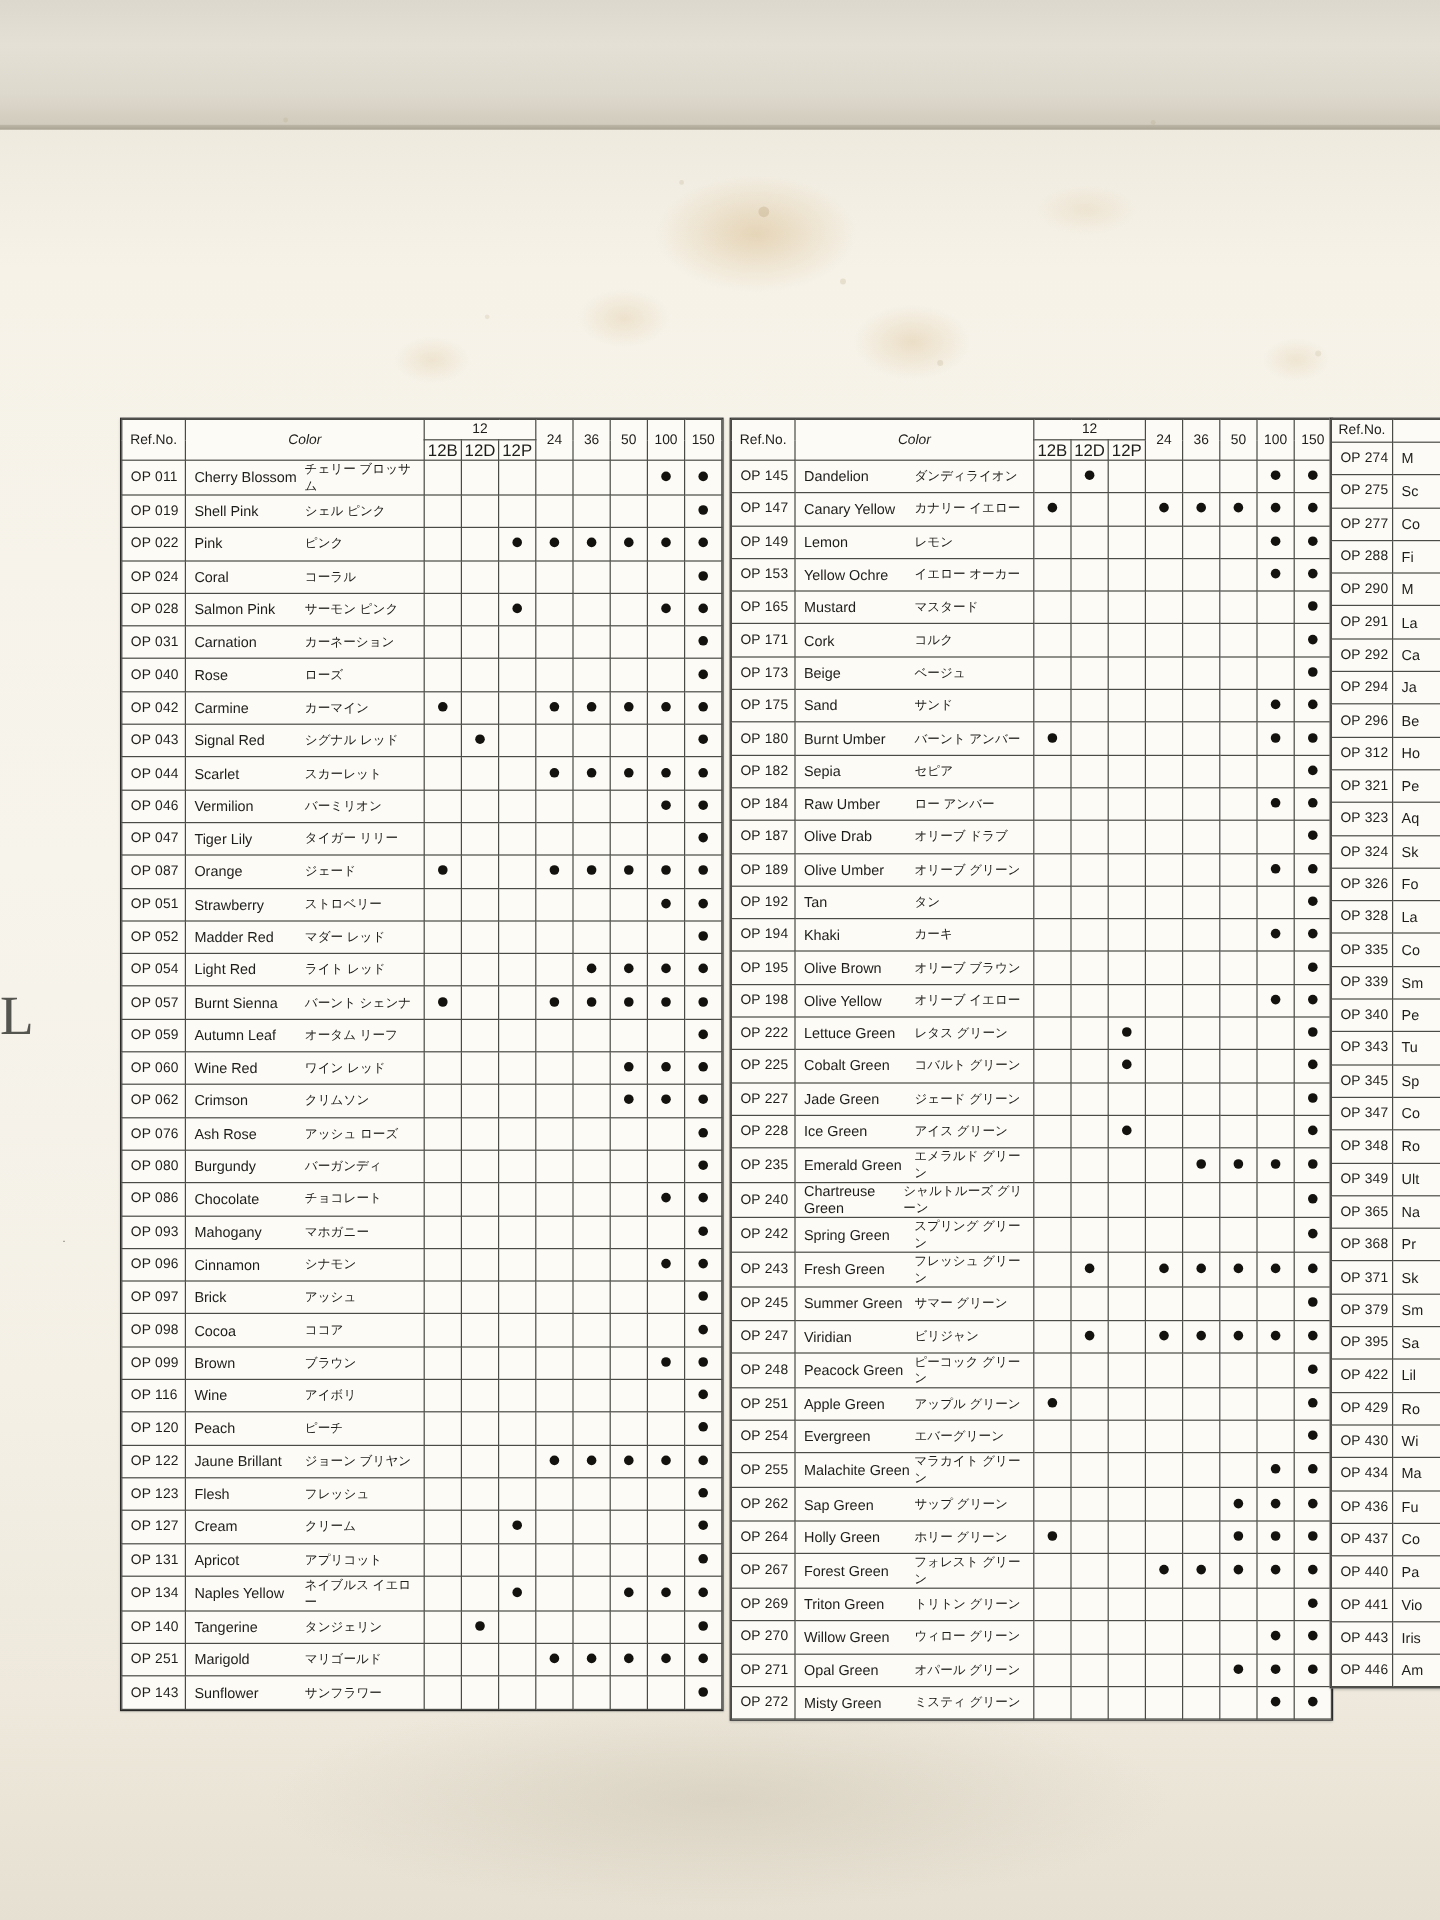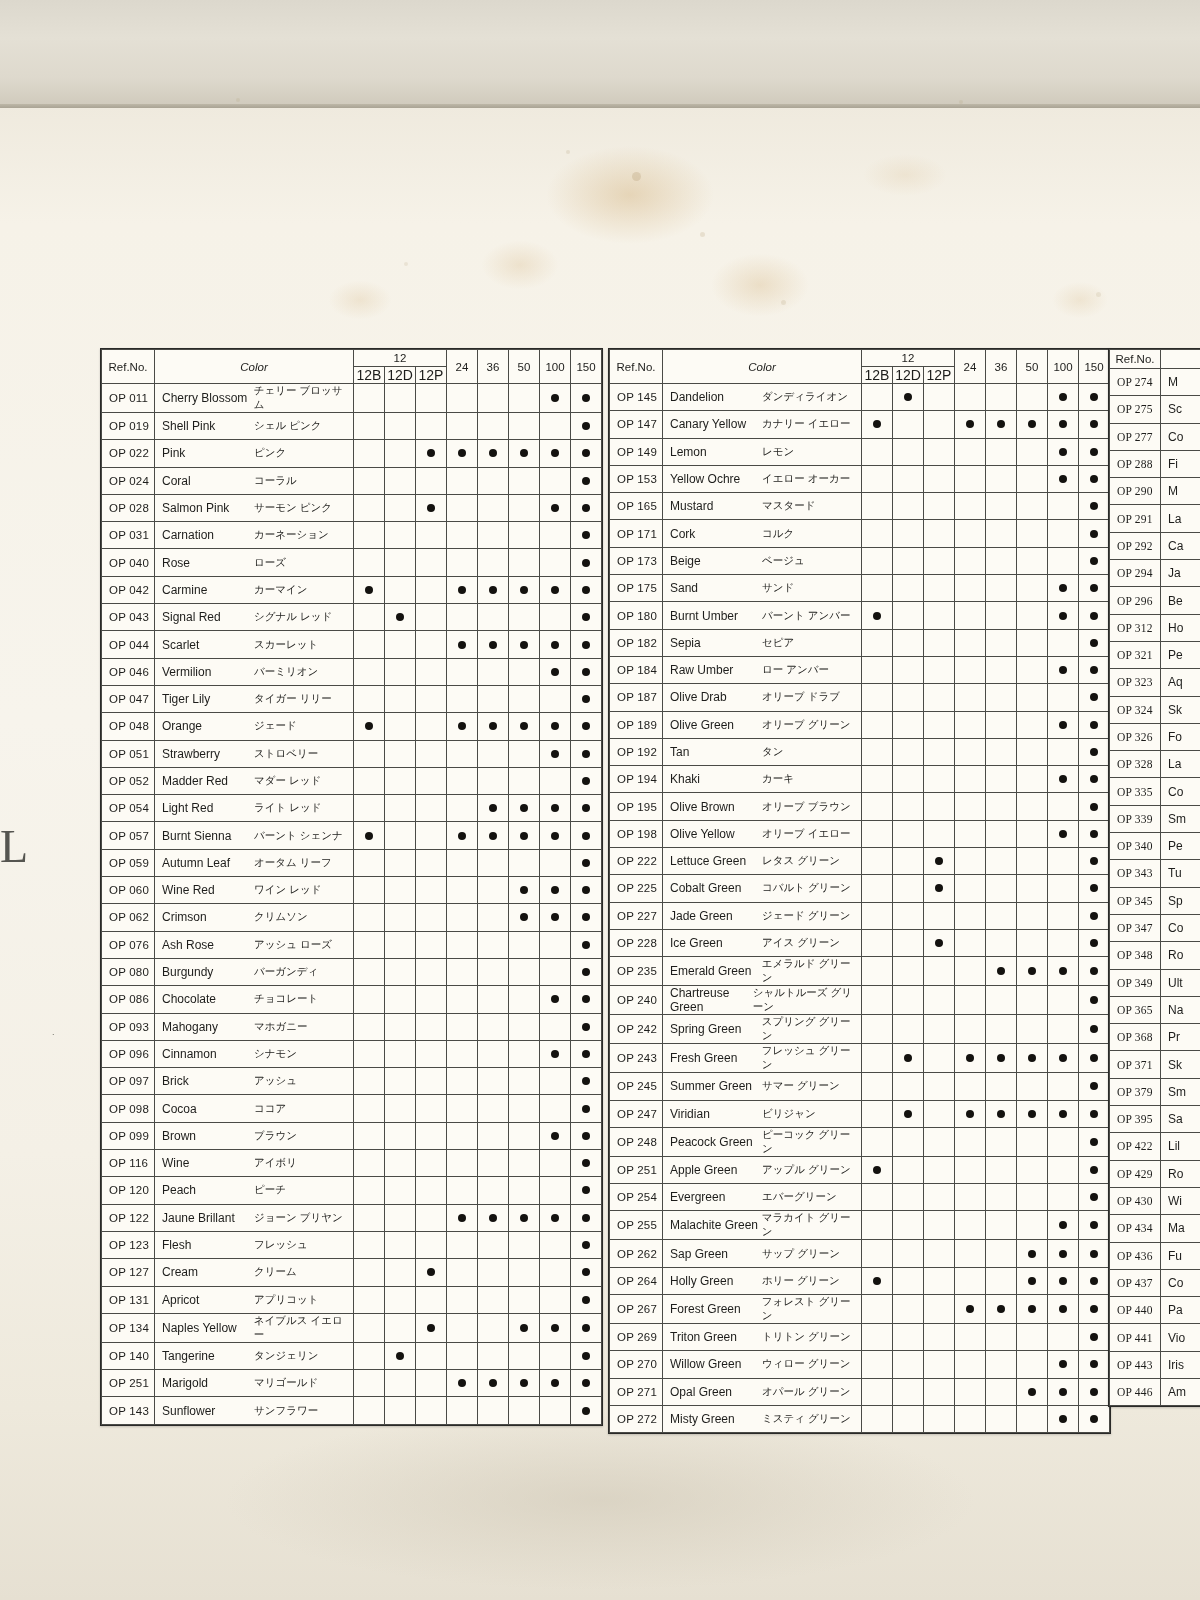--- a/index.html
+++ b/index.html
@@ -50,21 +50,21 @@
   .c-sm{width:30px;text-align:center;}
   .c-ref{padding-left:7px;font-size:11.5px;letter-spacing:.2px;height:26.3px;}
   .namecell{width:198px;padding:0;}
   .namecell .inner{display:flex;align-items:center;}
   .namecell .en{width:92px;padding-left:7px;font-size:12px;}
   .namecell .jp{font-size:10.5px;}
   .dotcell{width:30px;text-align:center;vertical-align:middle;}
   .dot{display:inline-block;width:8px;height:8px;border-radius:50%;background:#14120f;}
   
   #t3 table{font-size:11.5px;}
-  #t3 .c-ref{width:52px;font-family:Liberation Serif, serif;}
+  #t3 .c-ref{width:52px;}
   #t3 .namecell{width:60px;overflow:hidden;}
   #t3 .namecell .en{width:60px;white-space:nowrap;}
   
   #glyph{
     position:absolute;left:0px;top:820px;font-family:"Liberation Serif",serif;
     font-size:46px;color:#3a3a36;opacity:.85;
   }
   #glyph2{
     position:absolute;left:52px;top:1027px;font-size:9px;color:#6b6b63;
   }
@@ -305,21 +305,21 @@
             <td class="dotcell"></td>
             <td class="dotcell"></td>
             <td class="dotcell"></td>
             <td class="dotcell"></td>
             <td class="dotcell"></td>
             <td class="dotcell"></td>
             <td class="dotcell"></td>
             <td class="dotcell"><span class="dot"></span></td>
           </tr>
           <tr>
-            <td class="c-ref">OP 048</td>
+            <td class="c-ref">OP 087</td>
             <td class="namecell">
               <div class="inner">
                 <span class="en">Orange</span>
                 <span class="jp">ジェード</span>
               </div>
             </td>
             <td class="dotcell"><span class="dot"></span></td>
             <td class="dotcell"></td>
             <td class="dotcell"></td>
             <td class="dotcell"><span class="dot"></span></td>
@@ -977,21 +977,21 @@
             <td class="dotcell"></td>
             <td class="dotcell"></td>
             <td class="dotcell"></td>
             <td class="dotcell"></td>
             <td class="dotcell"><span class="dot"></span></td>
           </tr>
           <tr>
             <td class="c-ref">OP 189</td>
             <td class="namecell">
               <div class="inner">
-                <span class="en">Olive Green</span>
+                <span class="en">Olive Umber</span>
                 <span class="jp">オリーブ グリーン</span>
               </div>
             </td>
             <td class="dotcell"></td>
             <td class="dotcell"></td>
             <td class="dotcell"></td>
             <td class="dotcell"></td>
             <td class="dotcell"></td>
             <td class="dotcell"></td>
             <td class="dotcell"><span class="dot"></span></td>

